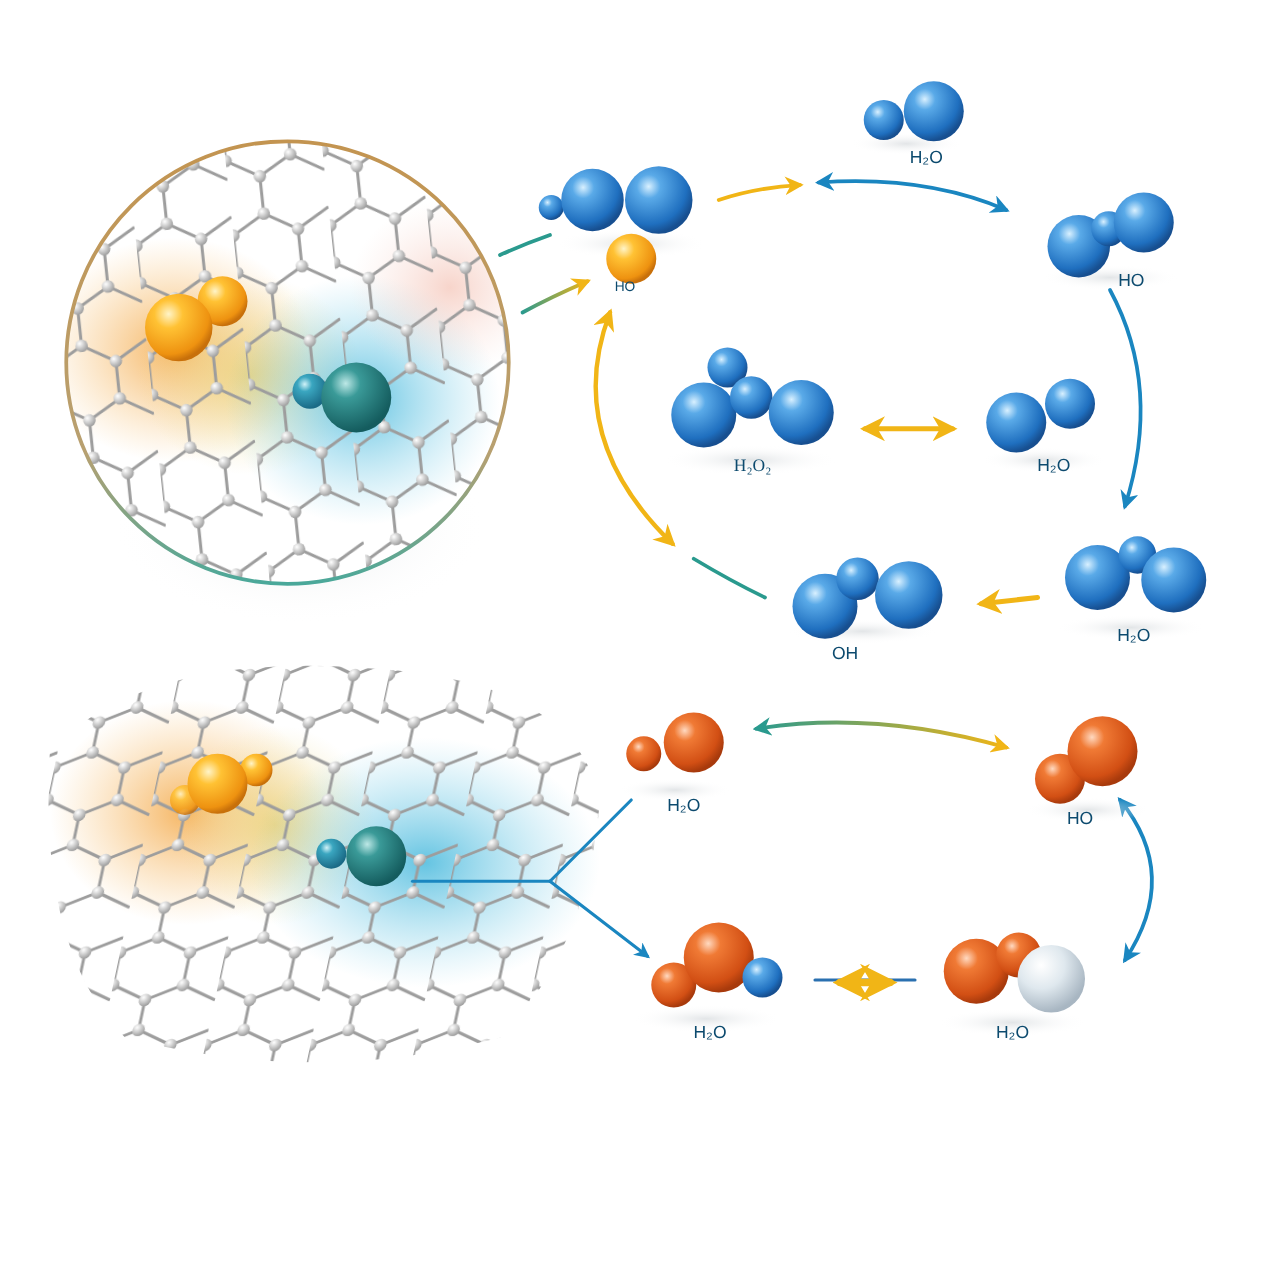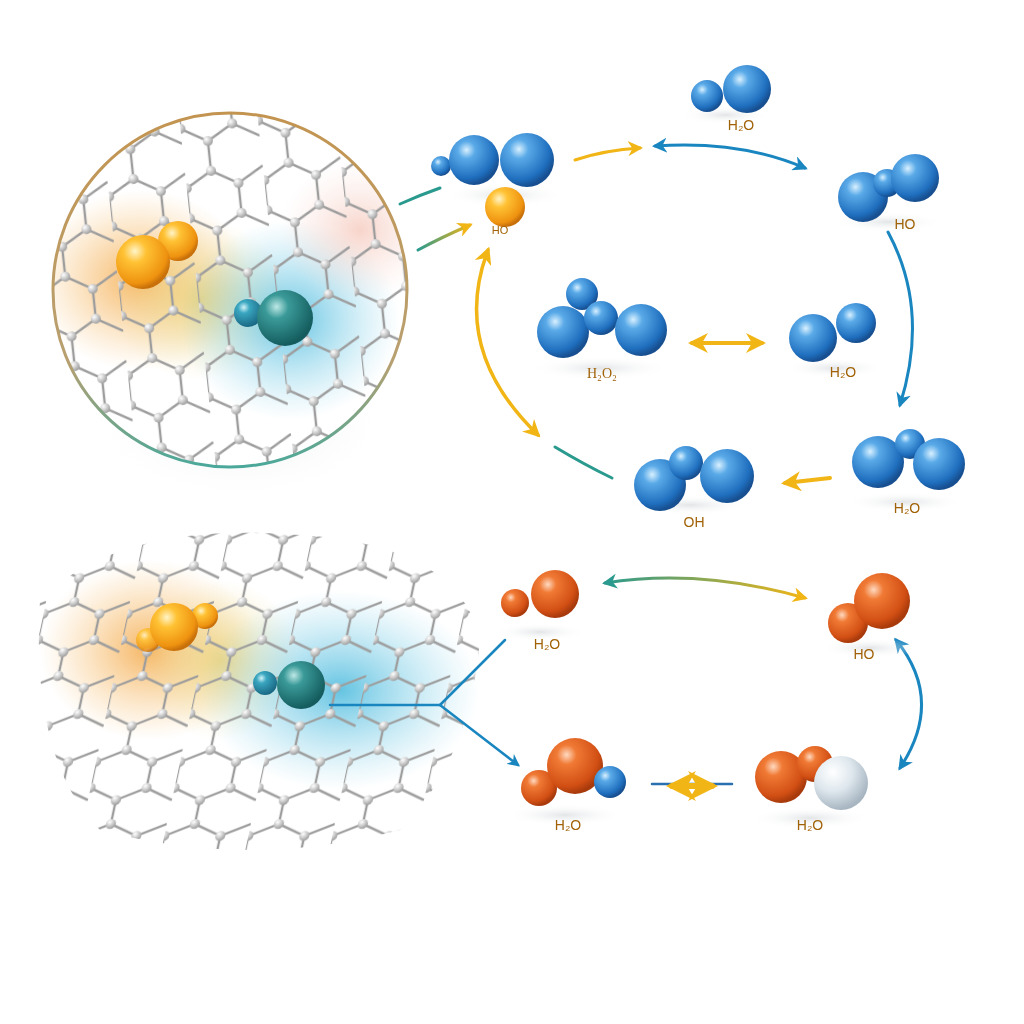--- a/index.html
+++ b/index.html
@@ -1,18 +1,18 @@
 <!DOCTYPE html>
 <html><head>
 <meta charset="utf-8">
 <style>
   html,body{margin:0;padding:0;background:#ffffff;}
   body{width:1024px;height:1024px;position:relative;overflow:hidden;font-family:"Liberation Sans",sans-serif;}
   svg{position:absolute;left:0;top:0;}
-  .lbl{position:absolute;font-size:14px;color:#a16207;transform:translateX(-50%);white-space:nowrap;font-family:"Liberation Sans",sans-serif;}
+  .lbl{position:absolute;font-size:14px;color:#0c4a6e;transform:translateX(-50%);white-space:nowrap;font-family:"Liberation Sans",sans-serif;}
 </style>
 </head>
 <body>
 
 <svg width="1024" height="1024" viewBox="0 0 1024 1024">
   <defs>
     <radialGradient id="gBlue" cx="35%" cy="30%" r="70%">
       <stop offset="0" stop-color="#d8f0ff"></stop>
         <stop offset="0.25" stop-color="#5aaae8"></stop>
         <stop offset="0.8" stop-color="#1f6fbf"></stop>
@@ -233,18 +233,18 @@
     <circle cx="815" cy="764" r="18" fill="url(#gOrange)"></circle>
     <circle cx="841" cy="783" r="27" fill="url(#gWhite)"></circle>
   </g>
 </svg>
 
 <div class="lbl" style="left:741px;top:117px;">H₂O</div>
 <div class="lbl" style="left:905px;top:216px;">HO</div>
 <div class="lbl" style="left:500px;top:224px;font-size:11px;">HO</div>
 <div class="lbl" style="left:602px;top:366px;font-family:Liberation Serif, serif;">H₂O₂</div>
 <div class="lbl" style="left:843px;top:364px;">H₂O</div>
-<div class="lbl" style="left:694px;top:514px;">OH</div>
+<div class="lbl" style="left:676px;top:514px;">OH</div>
 <div class="lbl" style="left:907px;top:500px;">H₂O</div>
 <div class="lbl" style="left:547px;top:636px;">H₂O</div>
 <div class="lbl" style="left:864px;top:646px;">HO</div>
 <div class="lbl" style="left:568px;top:817px;">H₂O</div>
 <div class="lbl" style="left:810px;top:817px;">H₂O</div>
 
 </body></html>

